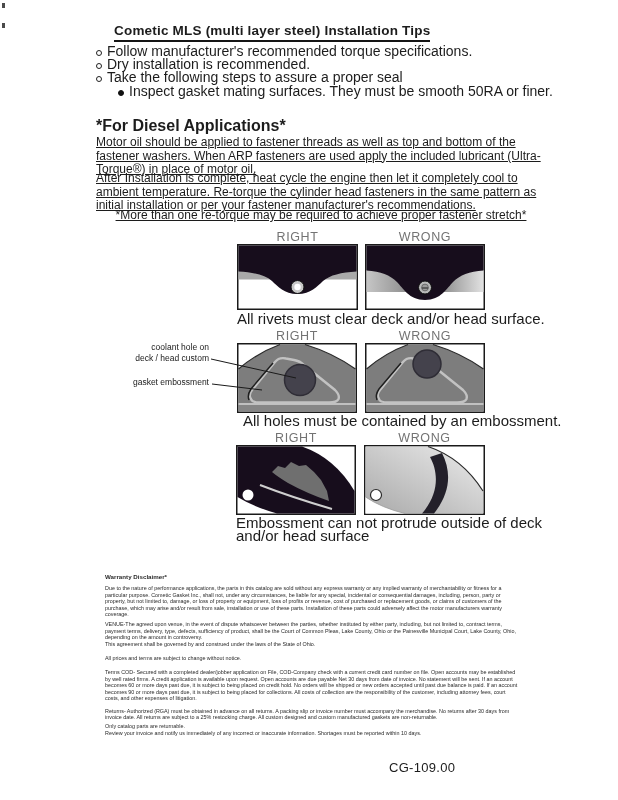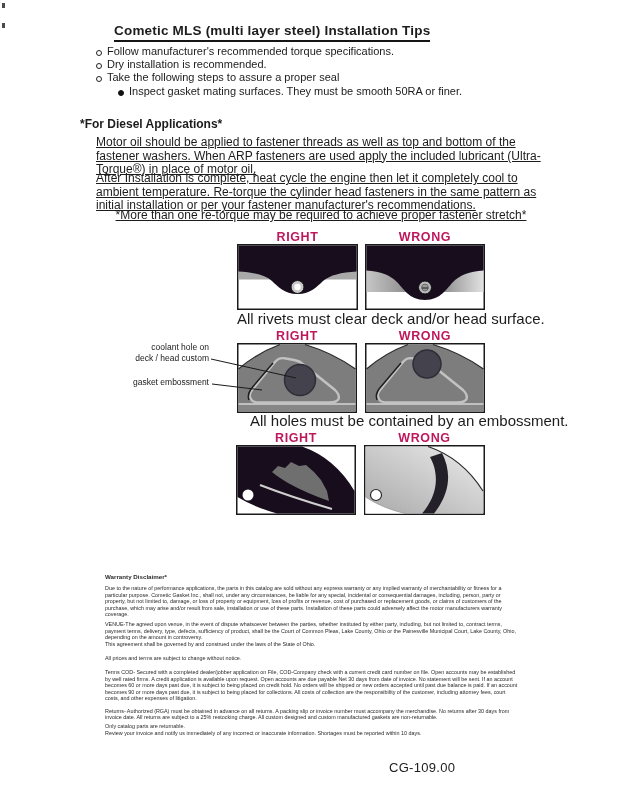--- a/index.html
+++ b/index.html
@@ -12,34 +12,34 @@
 
   .artifact { position:absolute; background:#4a4a4a; }
   .a1 { left:2px; top:3px; width:3px; height:5px; }
   .a2 { left:2px; top:23px; width:3px; height:5px; }
 
   .title {
     left:114px; top:23px; font-size:13.5px; font-weight:bold; letter-spacing:0.2px;
     border-bottom:2px solid #151515; padding-bottom:2px; margin:0;
   }
 
-  .tips { left:96px; top:45px; width:472px; font-size:11px; line-height:13.2px; }
+  .tips { left:96px; top:45px; width:472px; font-size:14px; line-height:13.2px; }
   .tip-row { display:flex; align-items:flex-start; }
   .tip-row.sub { margin-left:22px; }
   .marker { flex:none; width:4px; height:4px; border-radius:50%; margin:4.5px 5px 0 0; }
   .marker.open { border:1px solid #222; }
   .marker.filled { background:#111; border:1px solid #111; margin-top:5px; }
 
-  .diesel-heading { left:80px; top:117px; font-size:12px; font-weight:bold; }
+  .diesel-heading { left:96px; top:117px; font-size:16px; font-weight:bold; }
   .body-para { left:96px; width:450px; font-size:12px; line-height:13.5px;text-decoration:underline; }
   .p1 { top:136px; }
   .p2 { top:172px; }
   .p-note { top:209px;text-align:center; }
 
-  .col-label { width:121px; text-align:center; font-size:12.5px; letter-spacing:0.6px; color:#be185d;font-weight:bold; }
+  .col-label { width:121px; text-align:center; font-size:12.5px; letter-spacing:0.6px; color:#737373; }
   .caption { font-size:15px; line-height:13px; }
   .pre { white-space:pre-line; }
 
   .annot { width:114px; text-align:right; font-size:8.5px; line-height:11px; color:#1a1a1a; }
 
   .legal { left:105px; top:574px; width:413px; font-size:5.4px; line-height:6.4px; color:#2a2a2a; }
   .legal h2 { font-size:6.2px; margin:0 0 5px 0; }
   .legal p { margin:0; }
   .legal .pa { margin-bottom:4px; }
   .legal .pb { margin-bottom:8px; }
@@ -140,21 +140,21 @@
     <path d="M1.5,26 Q20,10 43,1.5 L68,1.5 Q96,10 118.5,26 L118.5,68.5 L1.5,68.5 Z" fill="#7d7d7d"></path>
     <rect x="1.5" y="60" width="117" height="2" fill="#c0c0c0"></rect>
     <rect x="1.5" y="62" width="117" height="6.5" fill="#868686"></rect>
     <path d="M1.5,26 Q20,10 43,1.5" fill="none" stroke="#2a2a2a" stroke-width="1.2"></path>
     <path d="M68,1.5 Q96,10 118.5,26" fill="none" stroke="#2a2a2a" stroke-width="1.2"></path>
     <path d="M14,56 Q11,52 15,47 L38,19 Q42,14 49,15.5 L57,17 Q63,18 67,22 L98,47 Q103,52 101.5,56 Q100,59.5 92,59.5 L23,59.5 Q15,59.5 14,56 Z" fill="none" stroke="#c2c2c2" stroke-width="2.4"></path>
     <path d="M12,57 Q10,52 14,46 L36,20" fill="none" stroke="#1e1e1e" stroke-width="1.5"></path>
     <circle cx="62" cy="21" r="14" fill="#44424c" stroke="#2f2d36" stroke-width="1.5"></circle>
   </svg>
 
-  <div class="abs caption" style="left:250px; top:414px;">All holes must be contained by an embossment.</div>
+  <div class="abs caption" style="left:243px; top:414px;">All holes must be contained by an embossment.</div>
 
   <div class="abs col-label" style="left:236px; top:431px; width:120px;">RIGHT</div>
   <div class="abs col-label" style="left:364px; top:431px; width:121px;">WRONG</div>
 
   <svg class="abs diagram" style="left:236px; top:445px;" width="120" height="70" viewBox="0 0 120 70">
     <rect x="0.75" y="0.75" width="118.5" height="68.5" fill="#ffffff" stroke="#1a1a1a" stroke-width="1.5"></rect>
     <path d="M1.5,1.5 L66,1.5 Q99,13 118.5,46 L118.5,68.5 L41,68.5 Q18,62 1.5,52 Z" fill="#170d1c"></path>
     <path d="M36,27 L42,21 L49,23 L55,17 L63,21 L70,20 L78,27 L85,35 L91,46 L93,56 Q70,48 52,38 Q42,32 36,27 Z" fill="#6f6f6f"></path>
     <path d="M24,40 Q55,52 96,64" fill="none" stroke="#cfcfcf" stroke-width="2"></path>
     <circle cx="12" cy="50" r="5.5" fill="#ffffff"></circle>
@@ -169,20 +169,22 @@
     </defs>
     <rect x="0.75" y="0.75" width="119.5" height="68.5" fill="#ffffff" stroke="#1a1a1a" stroke-width="1.5"></rect>
     <path d="M1.5,1.5 L64,1.5 Q98,13 119,46 L119,68.5 L1.5,68.5 Z" fill="url(#g3)"></path>
     <path d="M64,1.5 Q98,13 119,46" fill="none" stroke="#2a2a2a" stroke-width="1.2"></path>
     <path d="M1.5,52 Q18,63 41,68.5 L1.5,68.5 Z" fill="#ffffff"></path>
     <path d="M1.5,52 Q18,63 41,68.5" fill="none" stroke="#9a9a9a" stroke-width="0.8"></path>
     <path d="M78,8 C88,28 86,48 70,68.5 L58,68.5 C76,48 74,26 66,12 Z" fill="#23202a"></path>
     <circle cx="12" cy="50" r="5.5" fill="#ffffff" stroke="#2a2a2a" stroke-width="1.2"></circle>
   </svg>
 
+  <div class="abs caption pre" style="left:236px; top:516px;">Embossment can not protrude outside of deck
+and/or head surface</div>
 
   <svg class="overlay" width="618" height="800" viewBox="0 0 618 800">
     <line x1="211" y1="359" x2="296" y2="378" stroke="#1a1a1a" stroke-width="1"></line>
     <line x1="212" y1="384" x2="262" y2="390" stroke="#1a1a1a" stroke-width="1"></line>
   </svg>
 
   <div class="abs legal">
     <h2>Warranty Disclaimer*</h2>
     <p class="pa">Due to the nature of performance applications, the parts in this catalog are sold without any express warranty or any implied warranty of merchantability or fitness for a particular purpose.  Cometic Gasket Inc., shall not, under any circumstances, be liable for any special, incidental or consequential damages, including, person, party or property, but not limited to, damage, or loss of property or equipment, loss of profits or revenue, cost of purchased or replacement goods, or claims of customers of the purchase, which may arise and/or result from sale, installation or use of these parts.  Installation of these parts could adversely affect the motor manufacturers warranty coverage.</p>
     <p class="pb pre">VENUE-The agreed upon venue, in the event of dispute whatsoever between the parties, whether instituted by either party, including, but not limited to, contract terms, payment terms, delivery, type, defects, sufficiency of product, shall be the Court of Common Pleas, Lake County, Ohio or the Painesville Municipal Court, Lake County, Ohio, depending on the amount in controversy.

